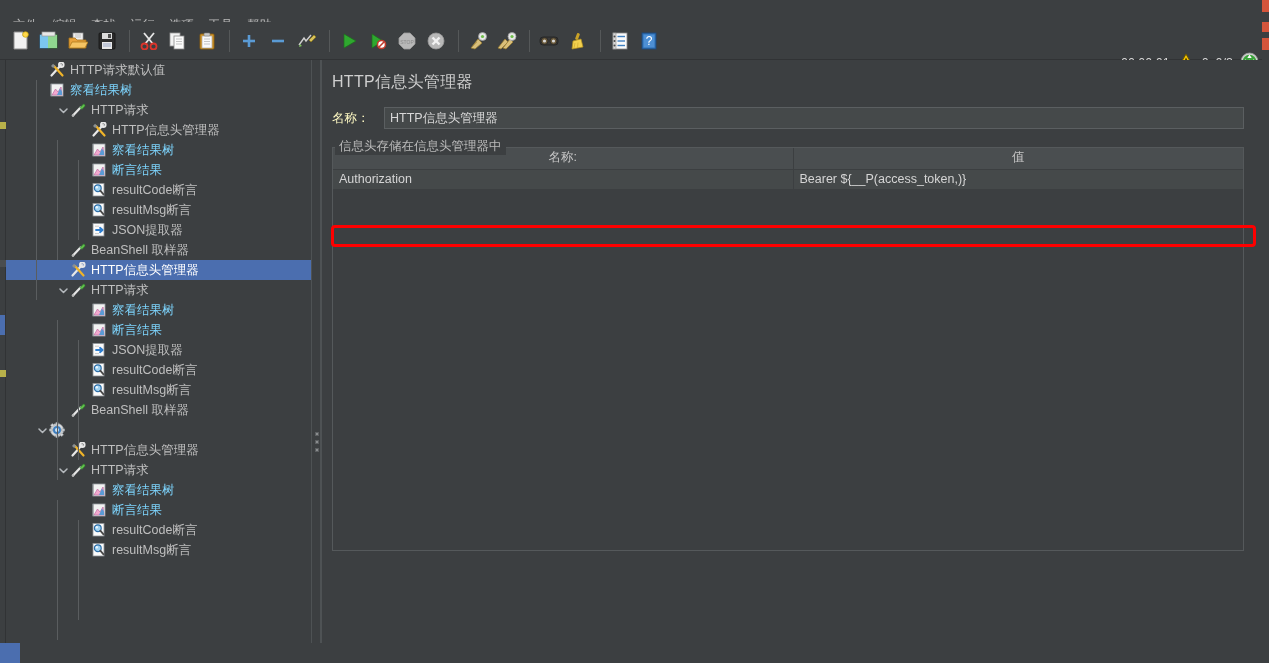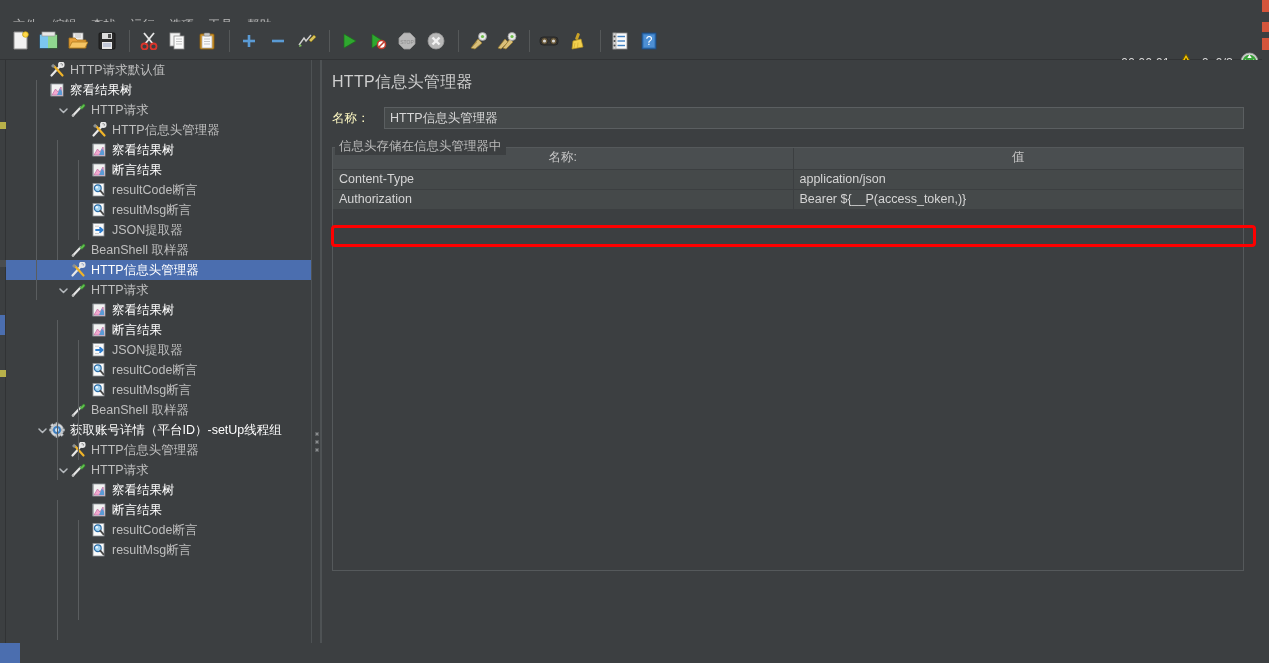--- a/index.html
+++ b/index.html
@@ -62,21 +62,21 @@
   .node.selected { background: #4b6eaf; color: #ffffff; }
   .node .twisty {
     width: 14px; height: 20px; display: flex; align-items: center;
     justify-content: center; color: #9aa0a6; font-size: 9px;
   }
   .node .ico {
     width: 17px; height: 17px; margin-right: 4px; flex: none;
     display: inline-block; position: relative;
   }
   .node .lbl { line-height: 20px; }
-  .node.dim .lbl { color: #ffffff; }
+  .node.dim .lbl { color: #7dd3fc; }
 
   
   .guide {
     position: absolute; width: 1px; background: #5a5d5f; top: 0; bottom: 0;
   }
 
   
   .splitter {
     position: absolute; left: 311px; top: 60px; width: 10px; height: 583px;
     background: #3c3f41; border-left: 1px solid #4e5254; border-right: 1px solid #4e5254;
@@ -567,21 +567,20 @@
                 <rect x="7" y="0.3" width="2" height="3"></rect>
                 <rect x="7" y="12.7" width="2" height="3"></rect>
                 <rect x="0.3" y="7" width="3" height="2"></rect>
                 <rect x="12.7" y="7" width="3" height="2"></rect>
                 <rect x="2" y="2" width="2.6" height="2.6" transform="rotate(45 3.3 3.3)"></rect>
                 <rect x="11.4" y="11.4" width="2.6" height="2.6" transform="rotate(45 12.7 12.7)"></rect>
               </g>
               <circle cx="8" cy="8" r="4" fill="#3f7fbf"></circle>
               <circle cx="8" cy="8" r="2" fill="#cfe3f5"></circle>
             </svg></span>
-          <span class="lbl">获取账号详情（平台ID）-setUp线程组</span>
         </div>
         <div class="node" style="padding-left: 50px;">
           <span class="twisty"></span>
           <span class="ico"><svg xmlns="http://www.w3.org/2000/svg" width="16" height="16" viewBox="0 0 16 16">
               <line x1="2.5" y1="13.5" x2="12" y2="3" stroke="#e8e8e8" stroke-width="2.2" stroke-linecap="round"></line>
               <circle cx="12.3" cy="2.8" r="2.3" fill="none" stroke="#e8e8e8" stroke-width="2"></circle>
               <line x1="13.5" y1="13.5" x2="5" y2="4" stroke="#f0b429" stroke-width="2.2" stroke-linecap="round"></line>
               <rect x="2.6" y="2.4" width="3" height="3" fill="#8a8f93" transform="rotate(45 4.1 3.9)"></rect>
             </svg></span>
           <span class="lbl">HTTP信息头管理器</span>
@@ -670,24 +669,20 @@
       <div class="gb-title">信息头存储在信息头管理器中</div>
       <table class="tbl">
         <thead>
           <tr>
             <th style="width:460px;">名称:</th>
             <th>值</th>
           </tr>
         </thead>
         <tbody id="tbody">
             <tr>
-              <td>Content-Type</td>
-              <td>application/json</td>
-            </tr>
-            <tr>
               <td>Authorization</td>
               <td>Bearer ${__P(access_token,)}</td>
             </tr>
           </tbody>
       </table>
       <div class="tbl-body-fill"></div>
     </div>
 
     <div class="redbox" style="left:9px; top:165px; width:925px; height:22px;"></div>
   </div>

